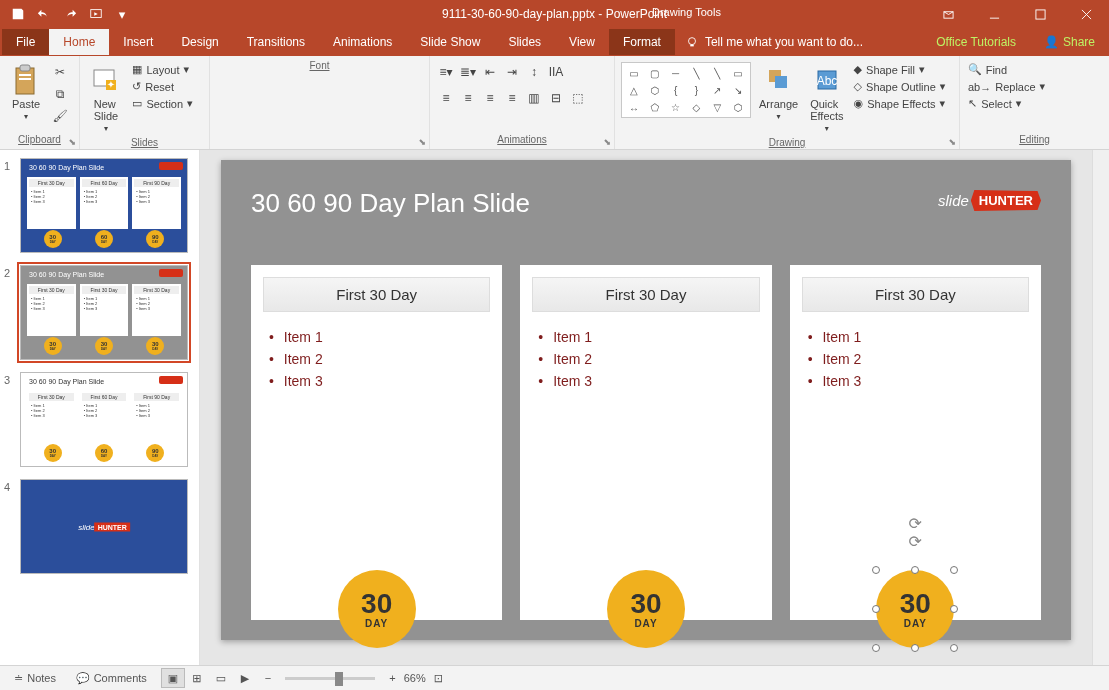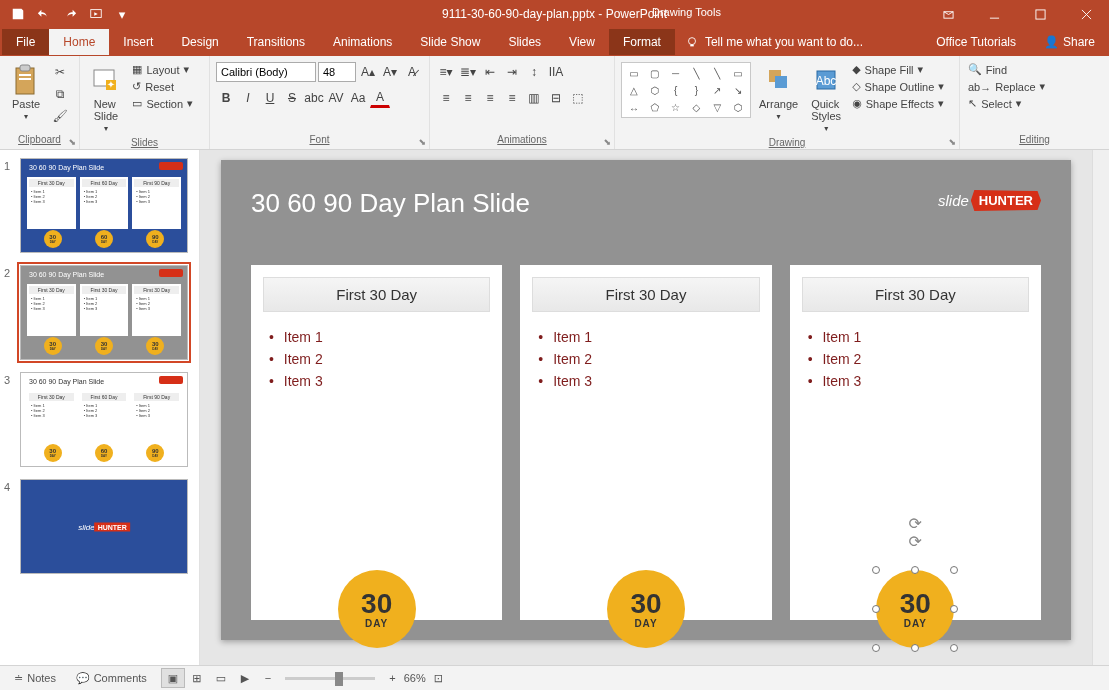--- a/index.html
+++ b/index.html
@@ -19,21 +19,21 @@
 
 
 .tabs { background: #b7472a; height: 28px; display: flex; align-items: center; padding-left: 2px; }
 .tab { color: #fff; font-size: 12px; padding: 6px 14px; cursor: pointer; }
 .tab.file { background: #8b3519; }
 .tab.active { background: #f3f3f3; color: #b7472a; }
 .tab.format { background: #8b3519; }
 .tell-me { color: #fff; font-size: 12px; padding: 6px 10px; display: flex; align-items: center; gap: 6px; flex: 1; }
 .bulb { width: 14px; height: 14px; }
 .right-tabs { display: flex; }
-.right-tab { color: #ffffff; font-size: 12px; padding: 6px 14px; }
+.right-tab { color: #bef264; font-size: 12px; padding: 6px 14px; }
 
 
 .ribbon { background: #f3f3f3; height: 94px; border-bottom: 1px solid #d4d4d4; display: flex; }
 .rgroup { border-right: 1px solid #e1e1e1; padding: 2px 6px; display: flex; flex-direction: column; position: relative; }
 .rgroup-label { font-size: 10px; color: #666; text-align: center; padding: 2px 0; text-decoration: underline; }
 .rgroup-body { flex: 1; display: flex; align-items: flex-start; gap: 4px; padding-top: 4px; }
 .rbtn-large { display: flex; flex-direction: column; align-items: center; gap: 2px; font-size: 11px; color: #444; padding: 2px 4px; }
 .rbtn-large .ricon { width: 32px; height: 32px; display: flex; align-items: center; justify-content: center; }
 .rbtn-small { font-size: 11px; color: #444; display: flex; align-items: center; gap: 4px; padding: 1px 2px; }
 .rcol { display: flex; flex-direction: column; gap: 2px; }
@@ -221,39 +221,20 @@
       <div class="rcol">
         <div class="rbtn-small">▦ <span>Layout</span> ▾</div>
         <div class="rbtn-small">↺ <span>Reset</span></div>
         <div class="rbtn-small">▭ <span>Section</span> ▾</div>
       </div>
     </div>
     <div class="rgroup-label">Slides</div>
   </div>
 
   <div class="rgroup" style="width:220px">
-    <div class="rgroup-body rcol" style="gap:6px">
-      <div class="font-row">
-        <input class="font-name" value="Calibri (Body)" style="">
-        <input class="font-size" value="48" style="">
-        <div class="sbtn">A▴</div>
-        <div class="sbtn">A▾</div>
-        <div class="sbtn">A̷</div>
-      </div>
-      <div class="font-row">
-        <div class="sbtn bold">B</div>
-        <div class="sbtn italic">I</div>
-        <div class="sbtn underline">U</div>
-        <div class="sbtn strike">S</div>
-        <div class="sbtn">abc</div>
-        <div class="sbtn">AV</div>
-        <div class="sbtn">Aa</div>
-        <div class="sbtn" style="border-bottom:3px solid #c00">A</div>
-      </div>
-    </div>
     <div class="rgroup-label">Font</div>
     <span class="launcher">⬊</span>
   </div>
 
   <div class="rgroup" style="width:185px">
     <div class="rgroup-body rcol" style="gap:6px">
       <div class="font-row">
         <div class="sbtn">≡▾</div>
         <div class="sbtn">≣▾</div>
         <div class="sbtn">⇤</div>
@@ -308,21 +289,21 @@
           <span style="font-size:8px">▾</span>
       </div>
       <div class="rbtn-large">
         <div class="ricon">
             <svg width="24" height="24" viewBox="0 0 24 24">
               <rect x="3" y="3" width="18" height="18" fill="#5a9bd4" stroke="#2a6aa4"></rect>
               <text x="12" y="17" font-size="12" text-anchor="middle" fill="#fff">Abc</text>
             </svg>
           </div>
         <span style="white-space:pre">Quick
-Styles</span>
+Effects</span>
           <span style="font-size:8px">▾</span>
       </div>
       <div class="rcol">
         <div class="rbtn-small">◆ <span>Shape Fill</span> ▾</div>
         <div class="rbtn-small">◇ <span>Shape Outline</span> ▾</div>
         <div class="rbtn-small">◉ <span>Shape Effects</span> ▾</div>
       </div>
     </div>
     <div class="rgroup-label">Drawing</div>
     <span class="launcher">⬊</span>

